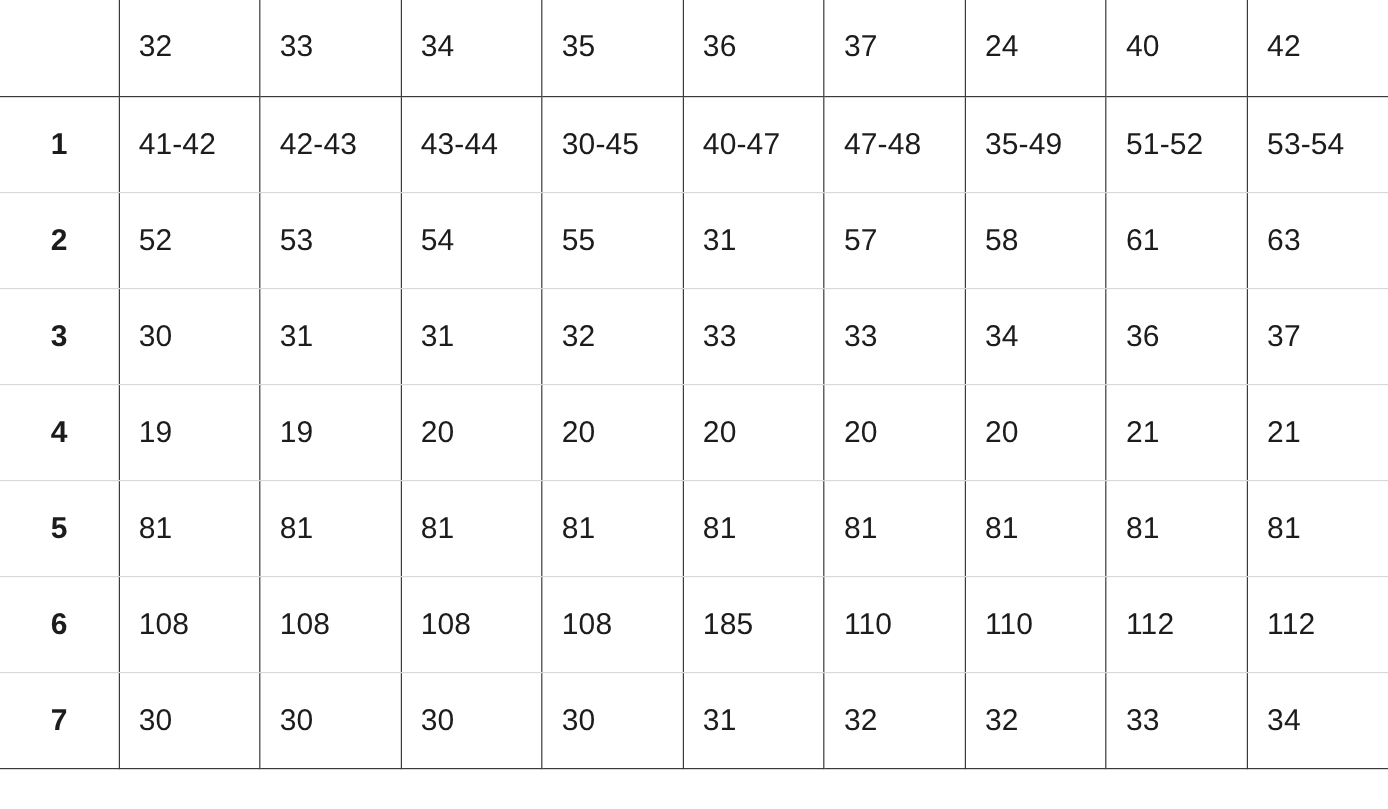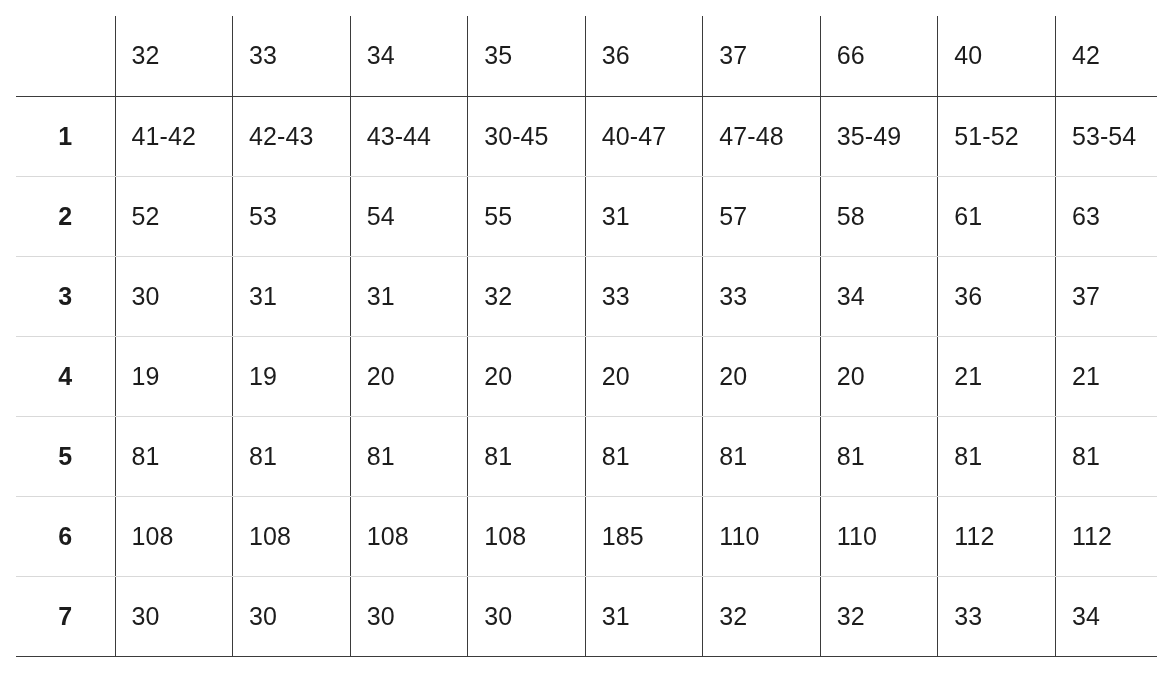--- a/index.html
+++ b/index.html
@@ -12,21 +12,21 @@
     height: 674px;
     font-family: "Liberation Sans", sans-serif;
     color: #1c1c1c;
     overflow: hidden;
   }
   .sheet {
     position: relative;
     width: 1157px;
     height: 554px;
     box-sizing: border-box;
-    padding: 16px;
+    padding: 0;
   }
   table.size-table {
     border-collapse: collapse;
     width: 1157px;
     table-layout: fixed;
   }
   table.size-table col.rowhead { width: 99px; }
   table.size-table col.datacol { width: 117.5px; }
 
   table.size-table td,
@@ -90,21 +90,21 @@
     </colgroup>
     <tbody>
       <tr class="header-row">
         <th class="corner row-label"></th>
         <th>32</th>
         <th>33</th>
         <th>34</th>
         <th>35</th>
         <th>36</th>
         <th>37</th>
-        <th>66</th>
+        <th>24</th>
         <th>40</th>
         <th class="last-col">42</th>
       </tr>
 
       <tr>
         <td class="row-label">1</td>
         <td>41-42</td>
         <td>42-43</td>
         <td>43-44</td>
         <td>30-45</td>

